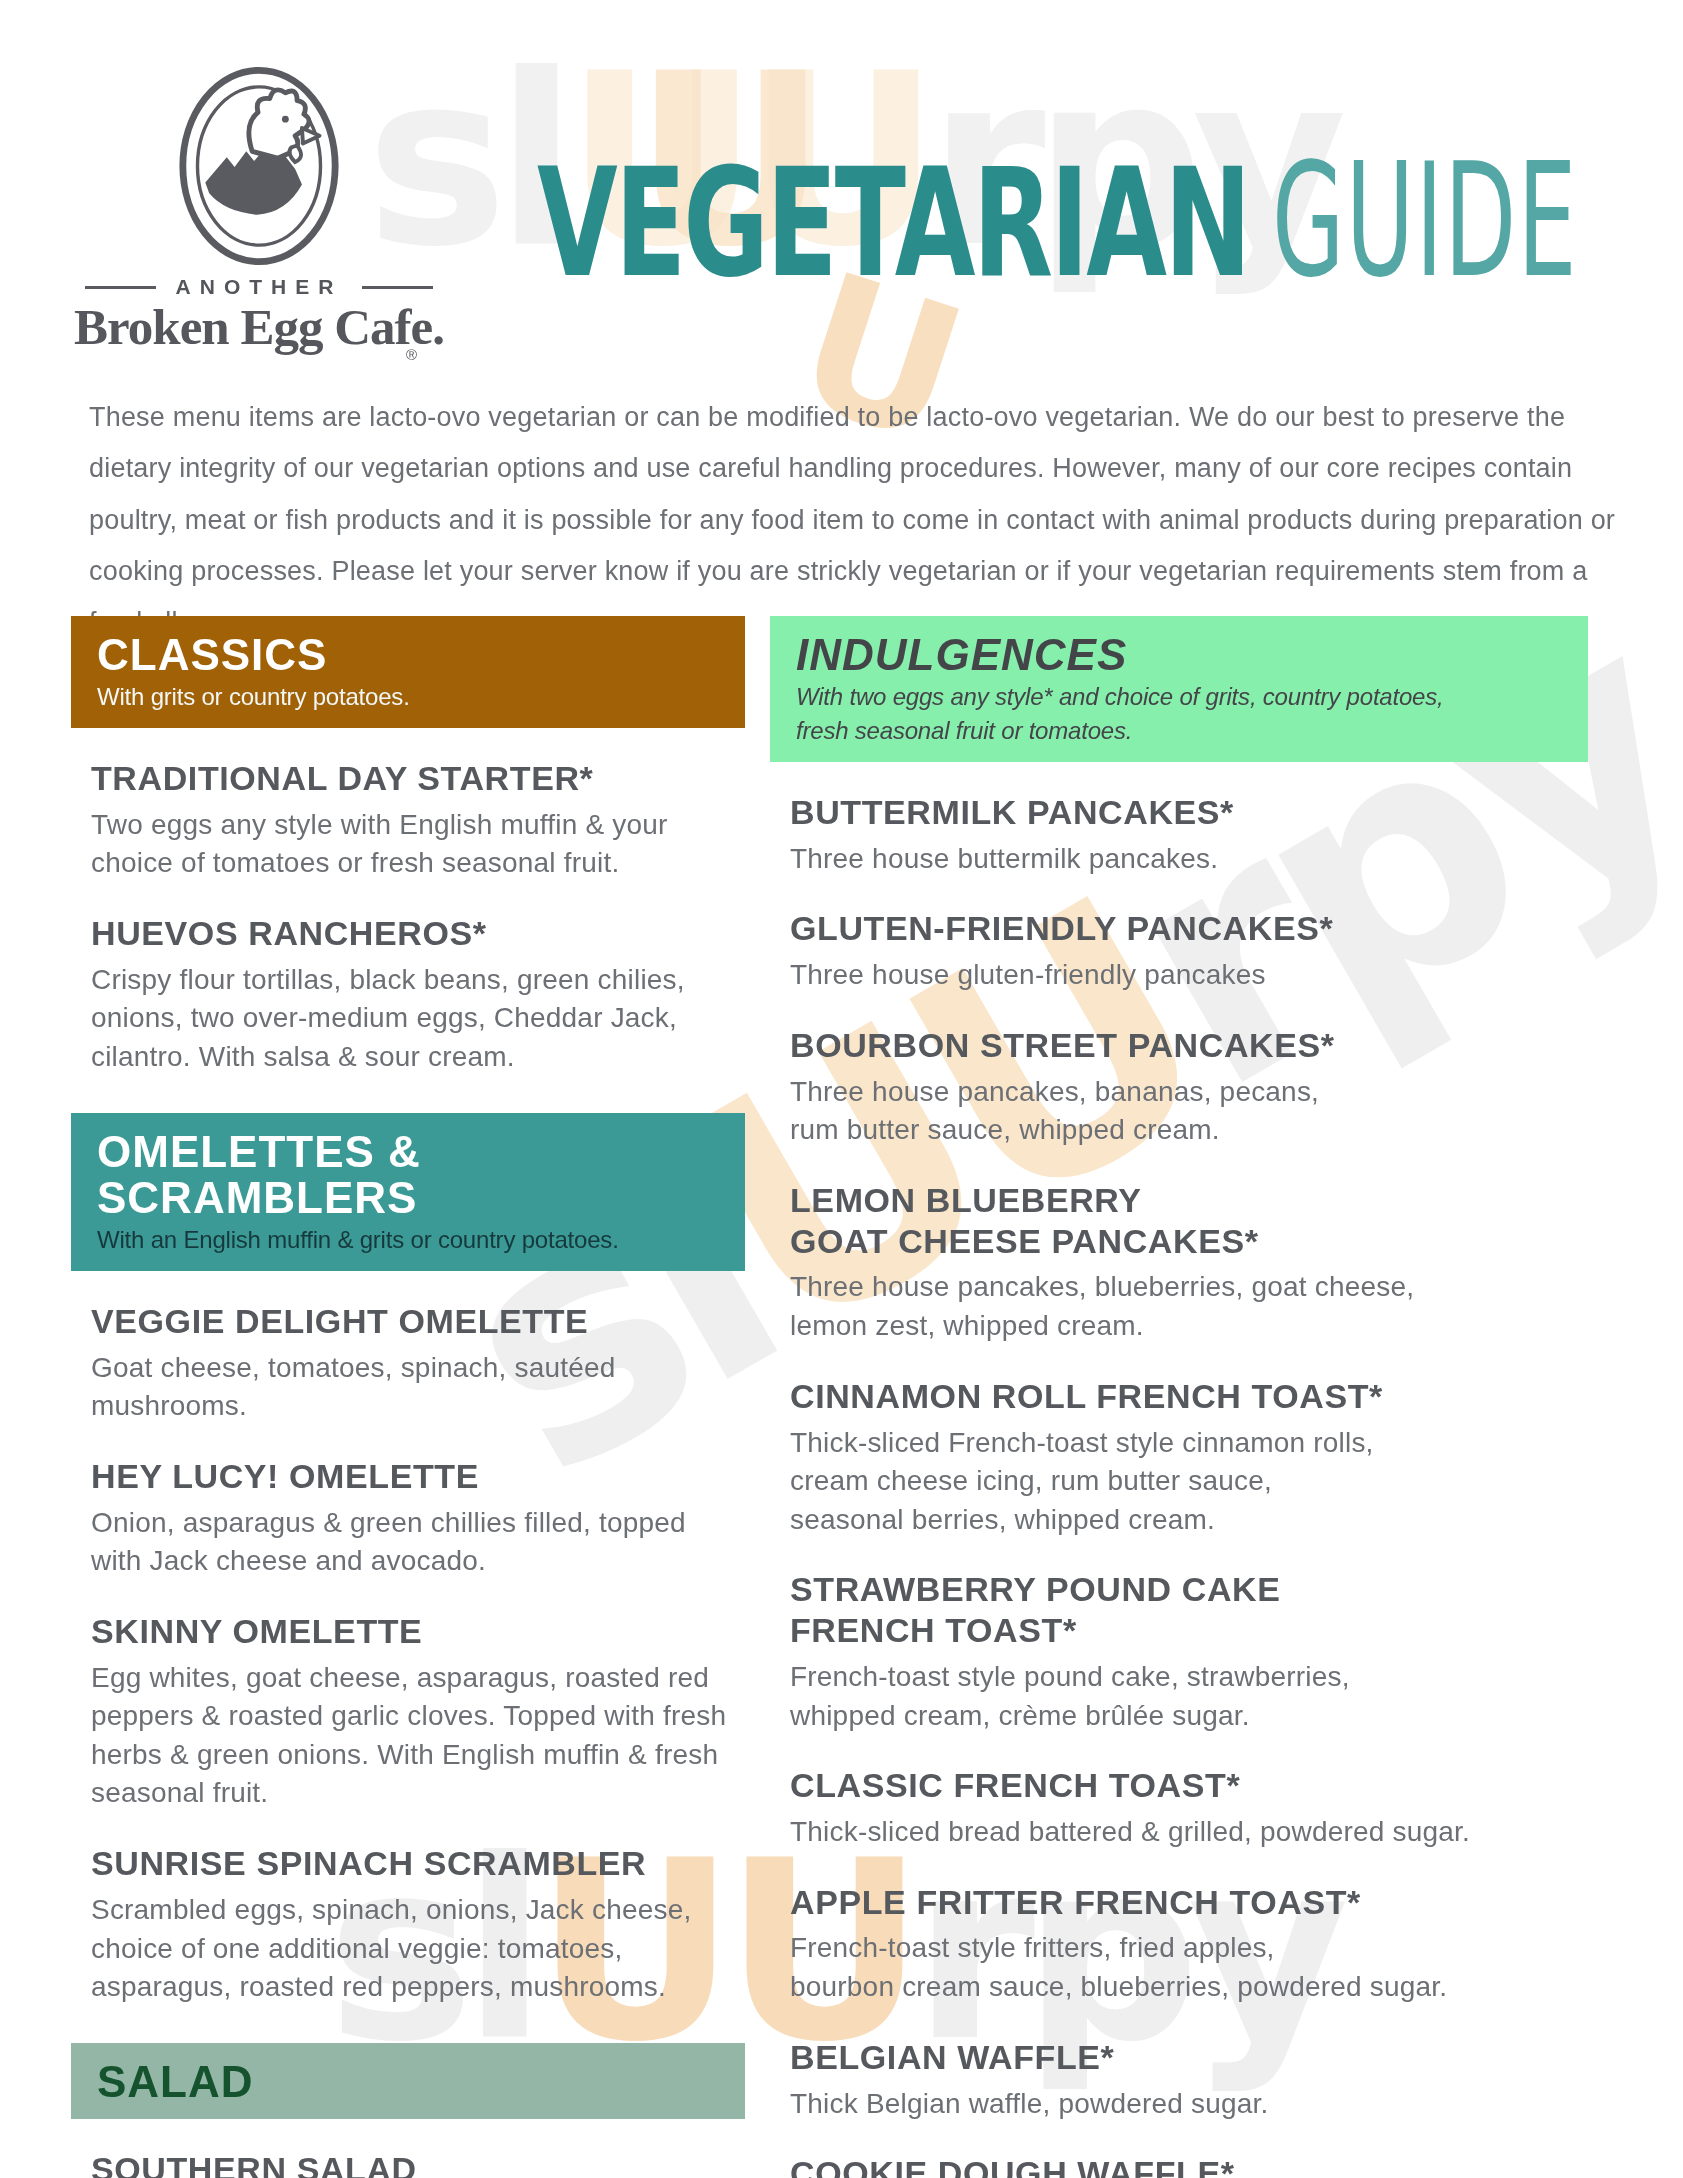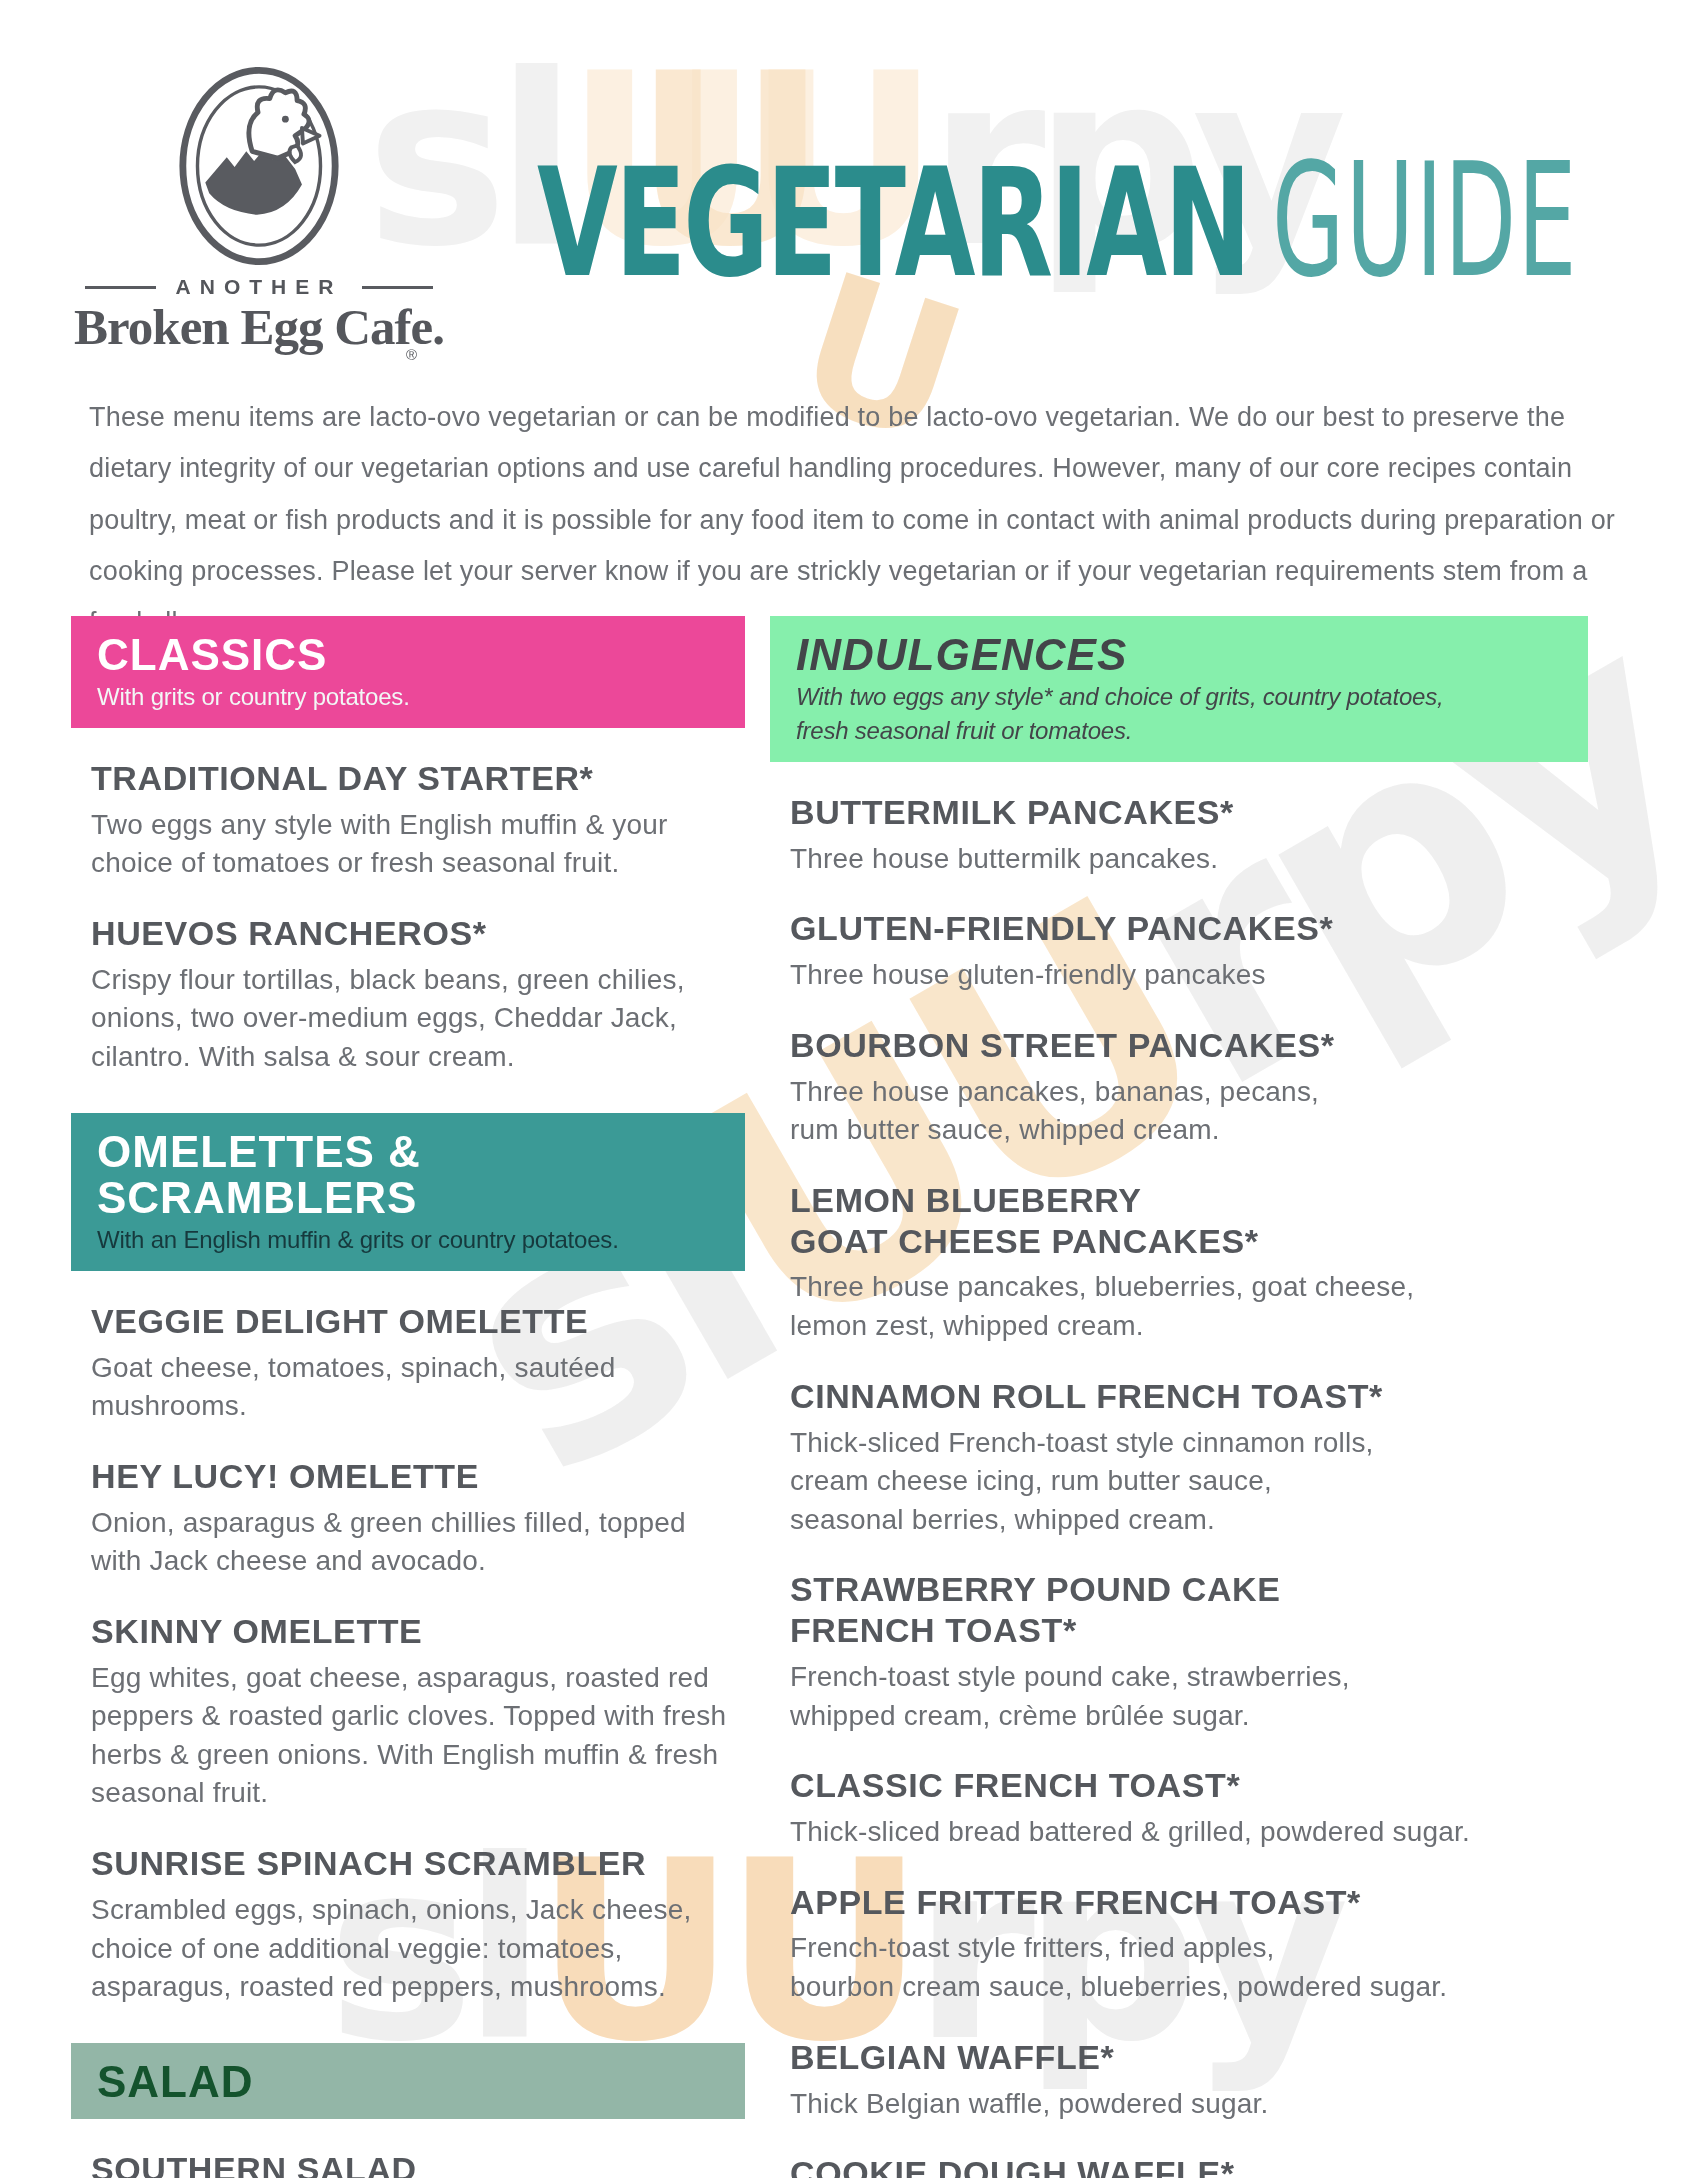--- a/index.html
+++ b/index.html
@@ -84,21 +84,21 @@
 
   <div class="title">
     <span class="title-main">VEGETARIAN</span>
     <span class="title-sub">GUIDE</span>
   </div>
 
   <div class="intro">These menu items are lacto-ovo vegetarian or can be modified to be lacto-ovo vegetarian. We do our best to preserve the dietary integrity of our vegetarian options and use careful handling procedures. However, many of our core recipes contain poultry, meat or fish products and it is possible for any food item to come in contact with animal products during preparation or cooking processes. Please let your server know if you are strickly vegetarian or if your vegetarian requirements stem from a food allergy.</div>
 
   <div class="col" id="col-left">
       <div class="section">
-        <div class="sec-head" style="background-color: #ec4899;">
+        <div class="sec-head" style="background-color: #a16207;">
           <h2 class="sec-title" style="color: rgb(255, 255, 255);">CLASSICS</h2>
           <div class="sec-sub" style="color: rgb(242, 247, 246);">With grits or country potatoes.</div>
         </div>
         <div class="item">
           <h3 class="item-name">TRADITIONAL DAY STARTER*</h3>
           <p class="item-desc">Two eggs any style with English muffin &amp; your
 choice of tomatoes or fresh seasonal fruit.</p>
         </div>
         <div class="item">
           <h3 class="item-name">HUEVOS RANCHEROS*</h3>

